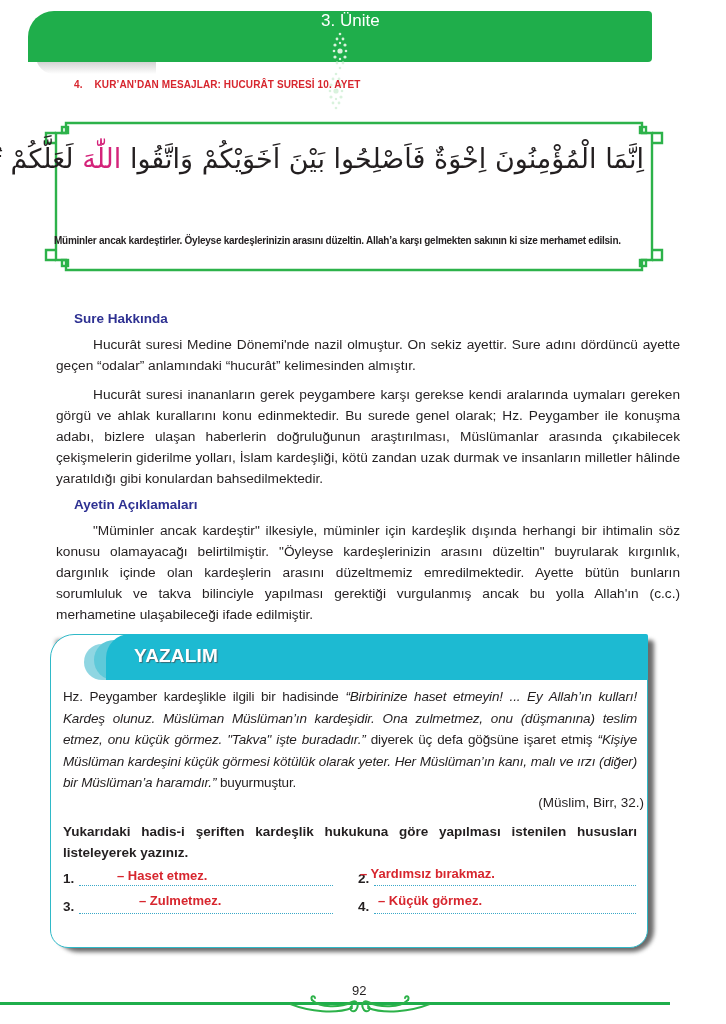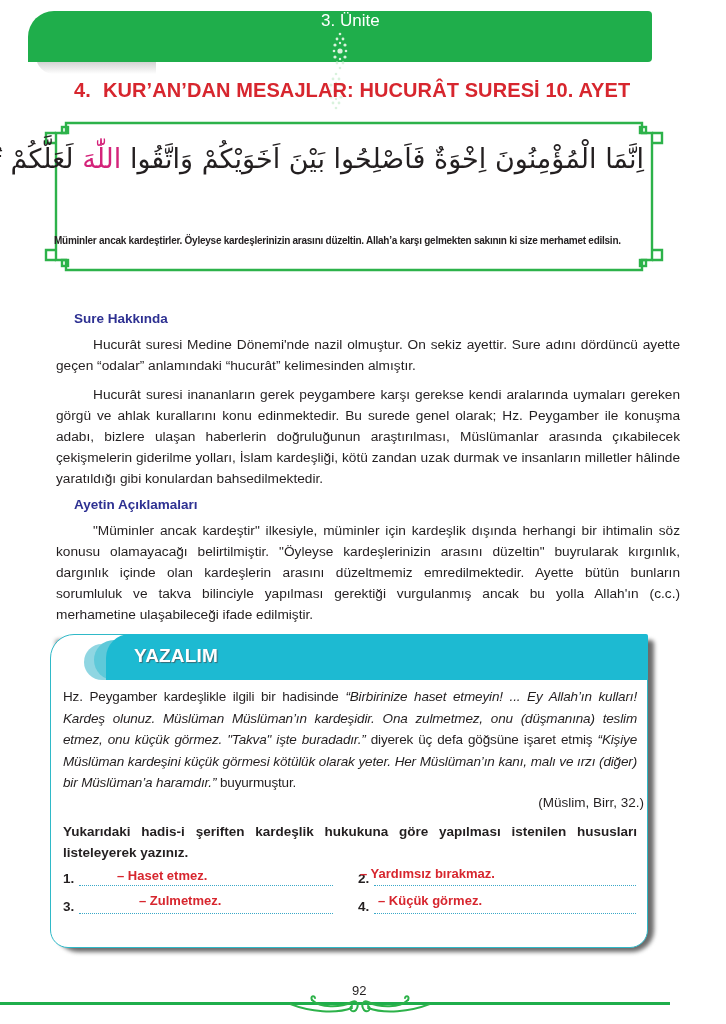--- a/index.html
+++ b/index.html
@@ -11,21 +11,21 @@
                    background:linear-gradient(180deg,#bdbdbd,rgba(255,255,255,0)); border-radius:0 0 0 40px; }
   .header { position:absolute; left:28px; top:11px; width:624px; height:51px;
             background:#1fae4b; border-radius:26px 4px 4px 0; display:flex; align-items:center;flex-direction:column; }
   .unit-label { color:#ffffff; font-size:17px; margin-left:40px; width:78px; font-family:"Liberation Sans", sans-serif; }
   .ornament { width:20px; height:40px; display:flex; align-items:center; justify-content:center; }
   .ornament svg { display:block; }
   .header-title { color:#ffffff; font-size:18.5px; font-weight:bold; margin-left:18px; letter-spacing:0.1px; flex:1; }
   .orn-right { margin-right:8px; }
 
   
-  .section-title { position:absolute; left:74px; top:79px; color:#d7262e; font-weight:bold; font-size:20px; letter-spacing:0.1px; }
+  .section-title { position:absolute; left:74px; top:79px; color:#d7262e; font-weight:bold; font-size:10px; letter-spacing:0.1px; }
   .section-title .num { margin-right:12px; }
 
   
   .quran-frame { position:absolute; left:44px; top:121px; width:620px; height:151px; }
   .quran-frame svg.frame { position:absolute; left:0; top:0; }
   .arabic { position:absolute; left:14px; right:20px; top:22px; text-align:center; direction:rtl;
             font-family:"DejaVu Sans", sans-serif; font-size:27px; color:#231f20; white-space:nowrap; }
   .arabic .allah { color:#d4237a;margin-top:16px; }
   .quran-translation { position:absolute; left:10px; top:110px; width:608px; font-size:10px; font-weight:bold; line-height:20px; letter-spacing:-0.25px; }
 

